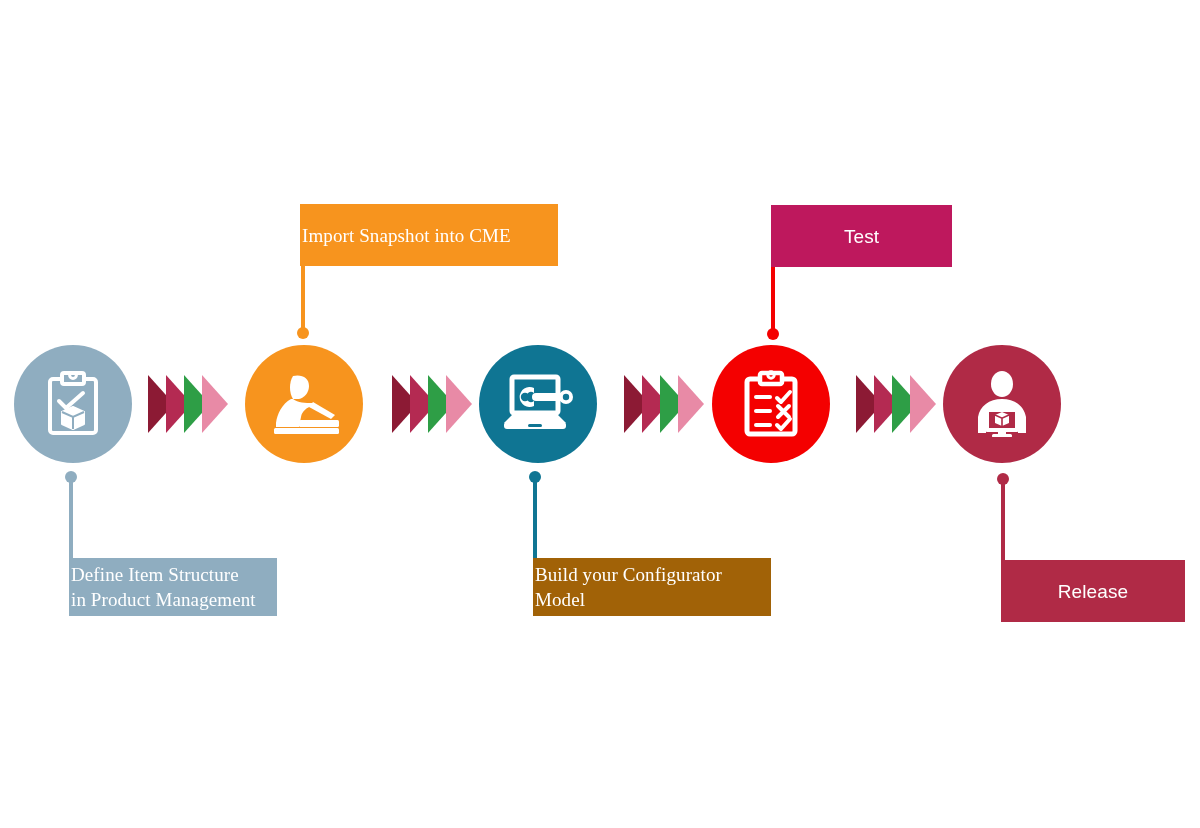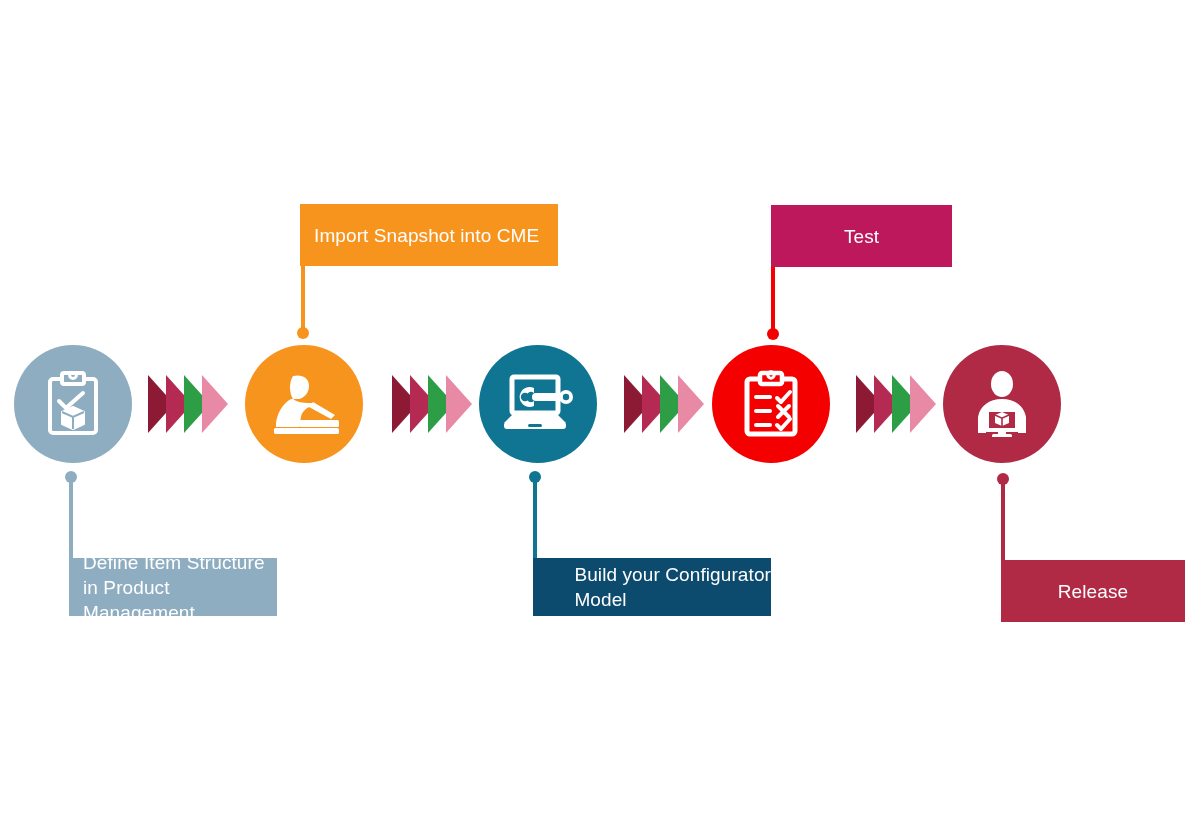--- a/index.html
+++ b/index.html
@@ -38,21 +38,21 @@
   .callout-box {
     position: absolute;
     box-sizing: border-box;
     display: flex;
     align-items: center;
     color: #ffffff;
     font-size: 19px;
     line-height: 25px;
     letter-spacing: .1px;
   }
-  .callout-box.align-left   { justify-content: flex-start; padding-left: 14px; }
+  .callout-box.align-left   { justify-content: flex-start; padding-left: 2px; font-family: Liberation Serif, serif; }
   .callout-box.align-center { justify-content: center; }
   .callout-text { white-space: pre-line; }
 
   
   .connector {
     position: absolute;
   }
   .connector-stem {
     position: absolute;
     width: 4px;
@@ -226,21 +226,21 @@
   </div>
   <div class="callout-box align-left" style="left:69px; top:558px; width:208px; height:58px; background:#8fadc0;">
     <span class="callout-text">Define Item Structure
 in Product Management</span>
   </div>
 
   <div class="connector">
     <div class="connector-dot" style="left:529px; top:471px; background:#0f7593;"></div>
     <div class="connector-stem" style="left:533px; top:477px; height:82px; background:#0f7593;"></div>
   </div>
-  <div class="callout-box align-left" style="left:533px; top:558px; width:238px; height:58px; background:#0c4a6e;justify-content:flex-end;">
+  <div class="callout-box align-left" style="left:533px; top:558px; width:238px; height:58px; background:#a16207;">
     <span class="callout-text">Build your Configurator
 Model</span>
   </div>
 
   <div class="connector">
     <div class="connector-dot" style="left:997px; top:473px; background:#b02a46;"></div>
     <div class="connector-stem" style="left:1001px; top:479px; height:82px; background:#b02a46;"></div>
   </div>
   <div class="callout-box align-center" style="left:1001px; top:560px; width:184px; height:62px; background:#b02a46;">
     <span class="callout-text">Release</span>

